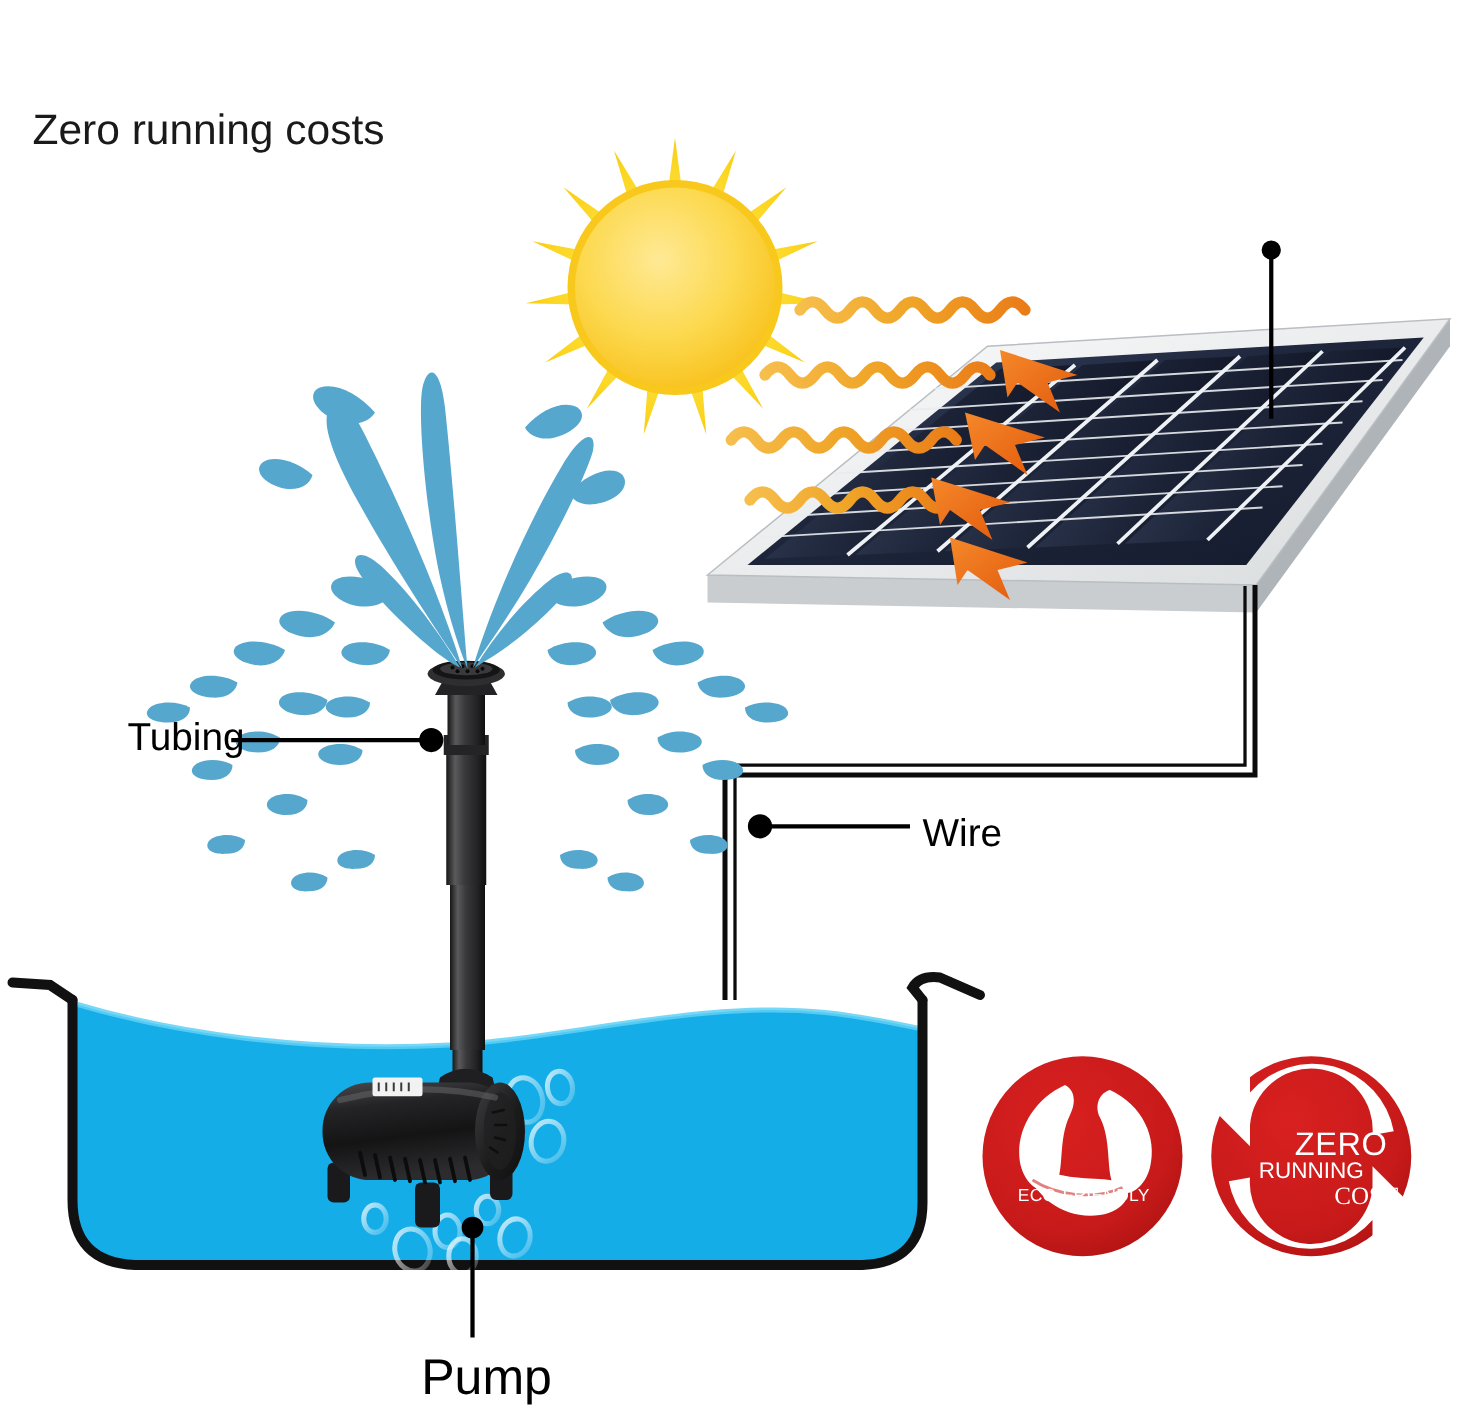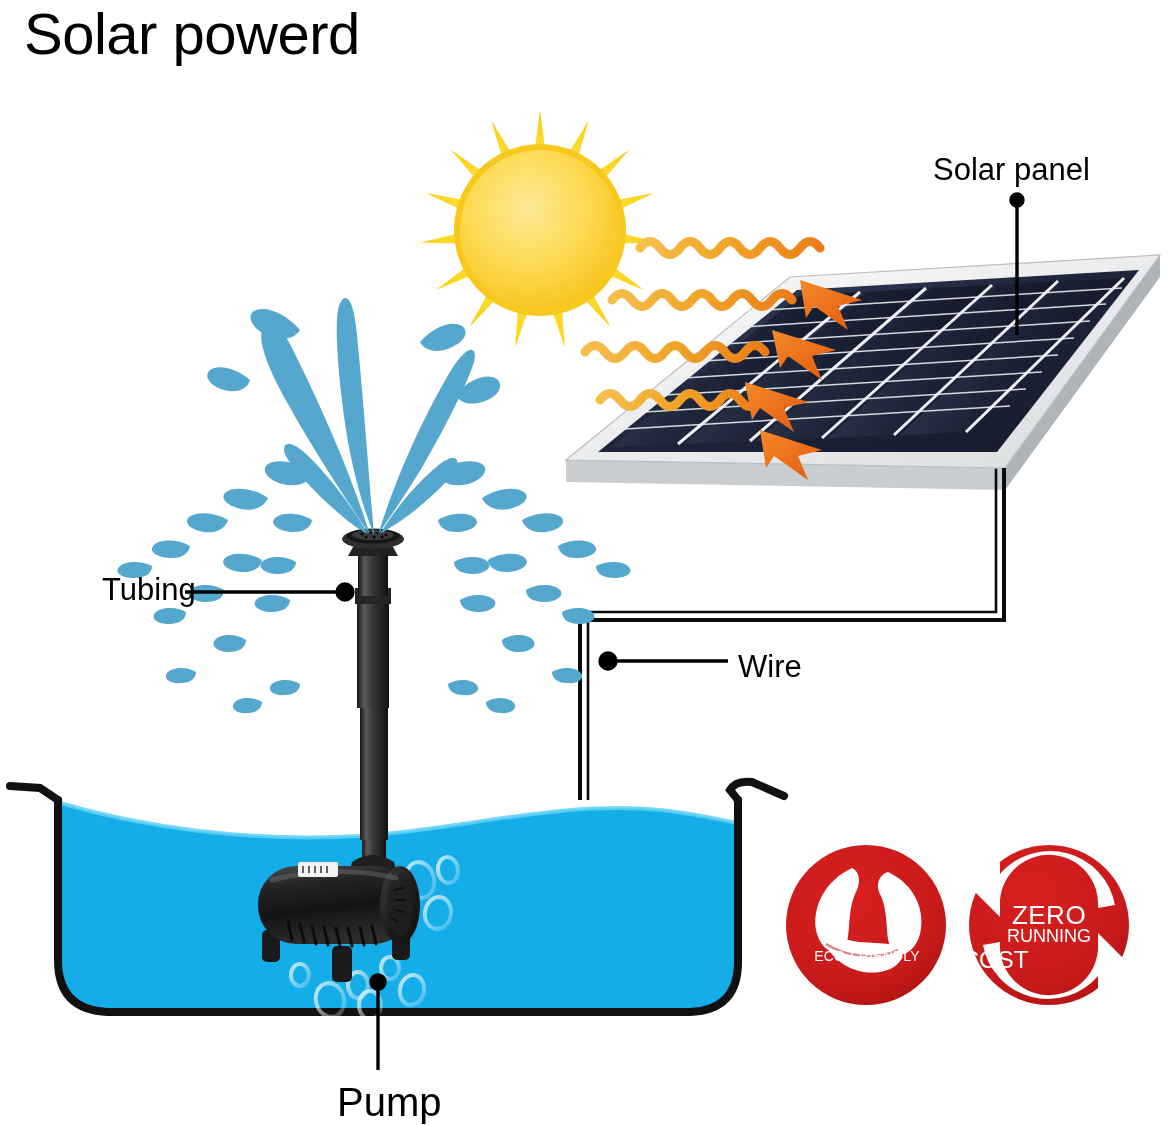--- a/index.html
+++ b/index.html
@@ -62,23 +62,23 @@
     color: #ffffff;
     font-family: "Liberation Sans", sans-serif;
     text-align: center;
     white-space: nowrap;
     pointer-events: none;
   }
   #eco-label {
     left: 787px; top: 948px; width: 160px;
     font-size: 14px; letter-spacing: 0.2px;
   }
-  #zero-word    { left: 988px; top: 900px; width: 122px; font-size: 26px; letter-spacing: 0.5px; }
+  #zero-word    { left: 988px; top: 900px; width: 122px; font-size: 26px; letter-spacing: 0.5px; text-align: right; }
   #running-word { left: 988px; top: 926px; width: 122px; font-size: 18px; }
-  #cost-word    { left: 934px; top: 946px; width: 122px; font-size: 24px; }
+  #cost-word    { left: 1032px; top: 946px; width: 122px; font-size: 20px; font-family: Liberation Serif, serif; }
 </style>
 </head>
 <body>
 
 <div id="stage">
 
   <svg class="layer" viewBox="0 0 1172 1125">
     <defs>
       <radialGradient id="sunCore" cx="42%" cy="36%" r="70%">
         <stop offset="0%" stop-color="#FFE995"></stop>
@@ -409,23 +409,22 @@
 
         <path d="M1115,905 A 66,66 0 0 0 1000,874 L 1000,858 L 971,888 L 1000,917 L 1000,900
                  A 48,48 0 0 1 1098,908 Z"></path>
 
         <path d="M983,945 A 66,66 0 0 0 1098,976 L 1098,992 L 1127,962 L 1098,933 L 1098,950
                  A 48,48 0 0 1 1000,942 Z"></path>
       </g>
     </g>
   </svg>
 
-  <div class="txt-title">Solar powerd</div>
-
-  <div class="callout" id="lbl-solar-panel">Solar panel</div>
+  <div class="txt-sub">Zero running costs</div>
+
   <div class="callout" id="lbl-tubing">Tubing</div>
   <div class="callout" id="lbl-wire">Wire</div>
   <div class="callout" id="lbl-pump">Pump</div>
 
   <div class="badge-text" id="eco-label">ECO-FRIENDLY</div>
   <div class="badge-text" id="zero-word">ZERO</div>
   <div class="badge-text" id="running-word">RUNNING</div>
   <div class="badge-text" id="cost-word">COST</div>
 
 </div>

